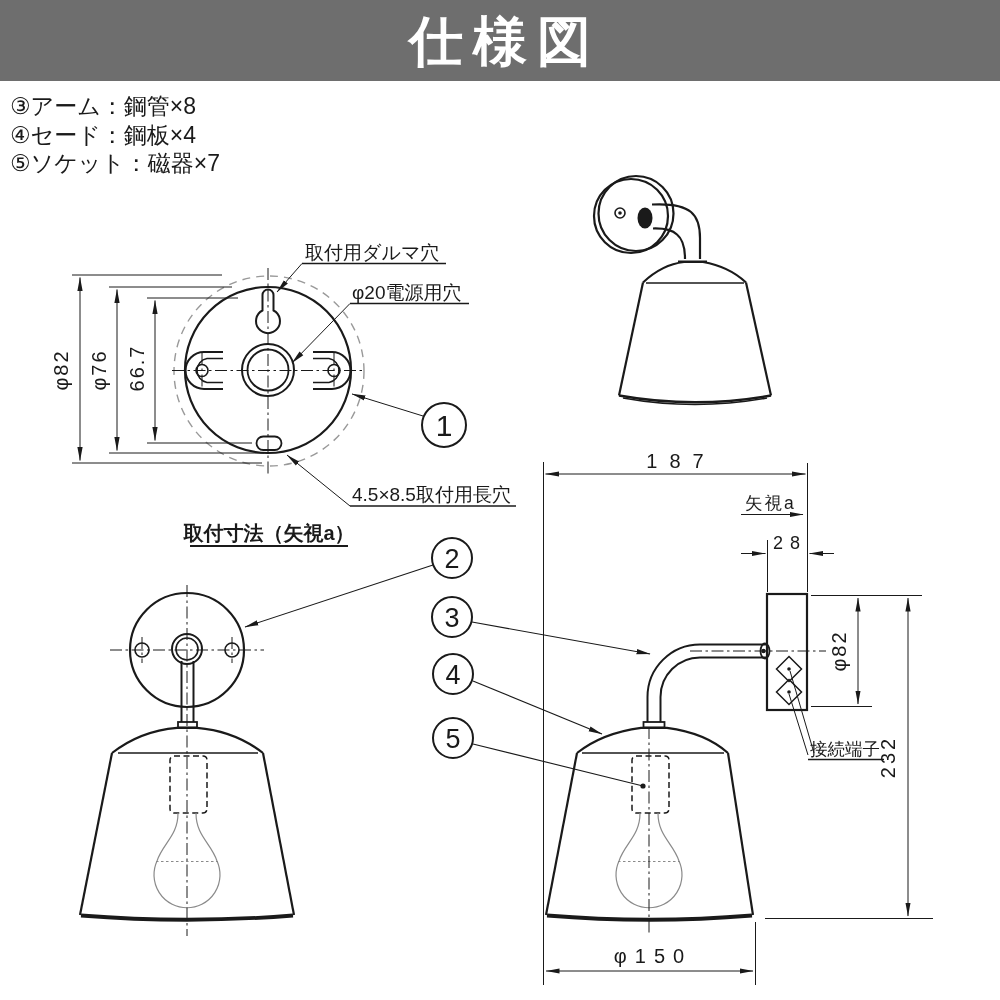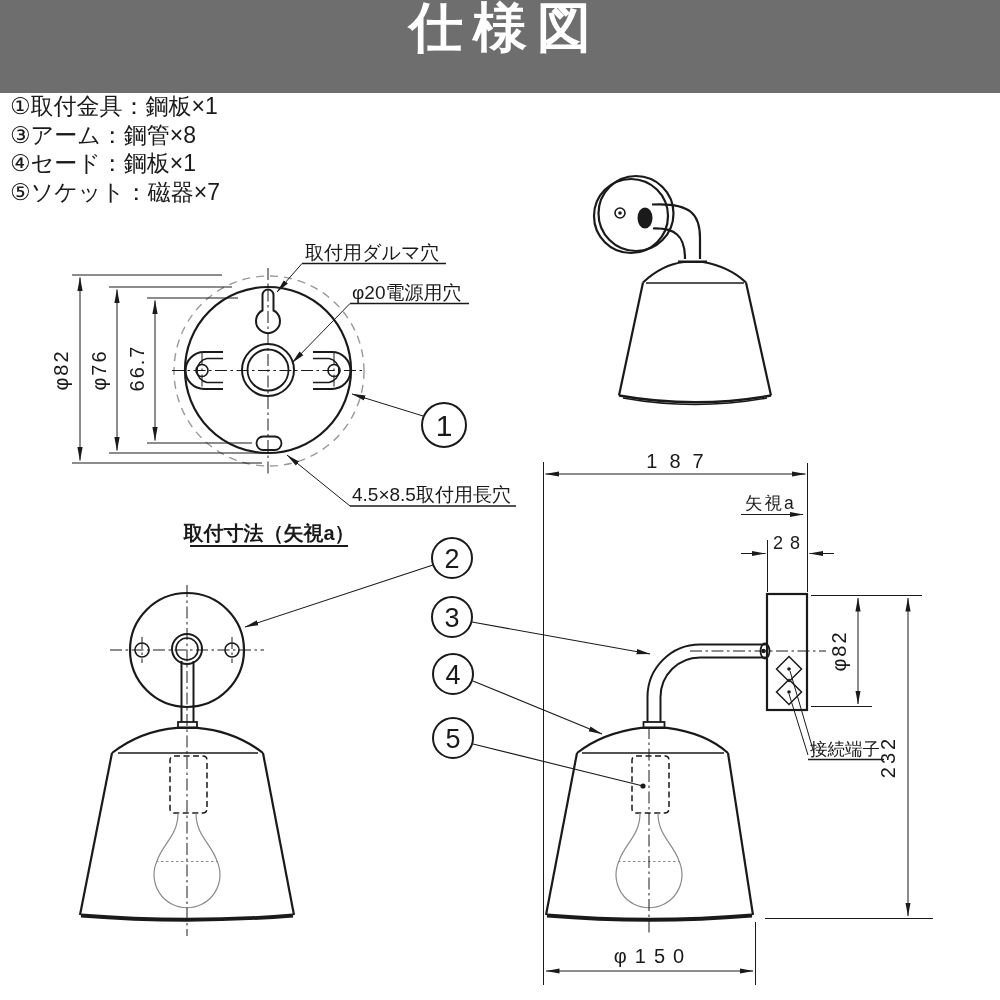--- a/index.html
+++ b/index.html
@@ -1,17 +1,17 @@
 <!DOCTYPE html>
 <html><head>
 <meta charset="utf-8">
 <style>
   html,body{margin:0;padding:0;background:#ffffff;}
   body{width:1000px;height:1000px;position:relative;font-family:"Liberation Sans","DejaVu Sans",sans-serif;color:#1a1a1a;}
-  .header{position:absolute;left:0;top:0;width:1000px;height:93px;background:#6e6e6e;display:flex;justify-content:center;}
+  .header{position:absolute;left:0;top:0;width:1000px;height:81px;background:#6e6e6e;display:flex;align-items:center;justify-content:center;}
   .header .title{color:#ffffff;font-size:54px;font-weight:bold;letter-spacing:10px;text-indent:10px;line-height:1;}
   .parts{position:absolute;left:10px;top:92px;font-size:23px;line-height:28.6px;font-weight:500;white-space:nowrap;}
   svg{position:absolute;left:0;top:0;}
   svg text{fill:#1a1a1a;font-family:"Liberation Sans","DejaVu Sans",sans-serif;}
   .lbl{font-size:19px;font-weight:500;}
   .dim{font-size:20px;font-weight:500;}
   .dimsm{font-size:18px;font-weight:500;}
   .small{font-size:17.5px;font-weight:500;}
   .cap{font-size:20px;font-weight:600;}
   .bal{font-size:27px;font-weight:500;}
@@ -22,23 +22,22 @@
   .bulb{stroke:#8a8a8a;fill:none;stroke-width:1.2;}
 </style>
 </head>
 <body>
 
 <div class="header">
   <span class="title">仕様図</span>
 </div>
 
 <div class="parts">
-  <div>①取付金具：鋼板×1</div>
   <div>③アーム：鋼管×8</div>
-  <div>④セード：鋼板×1</div>
+  <div>④セード：鋼板×4</div>
   <div>⑤ソケット：磁器×7</div>
 </div>
 
 <svg width="1000" height="1000" viewBox="0 0 1000 1000">
   <defs>
     <marker id="arr" viewBox="0 0 14 7" refX="13.5" refY="3.5" markerWidth="14" markerHeight="7" markerUnits="userSpaceOnUse" orient="auto-start-reverse">
       <path d="M0,0.9 L14,3.5 L0,6.1 Z" fill="#1a1a1a"></path>
     </marker>
   </defs>
 

